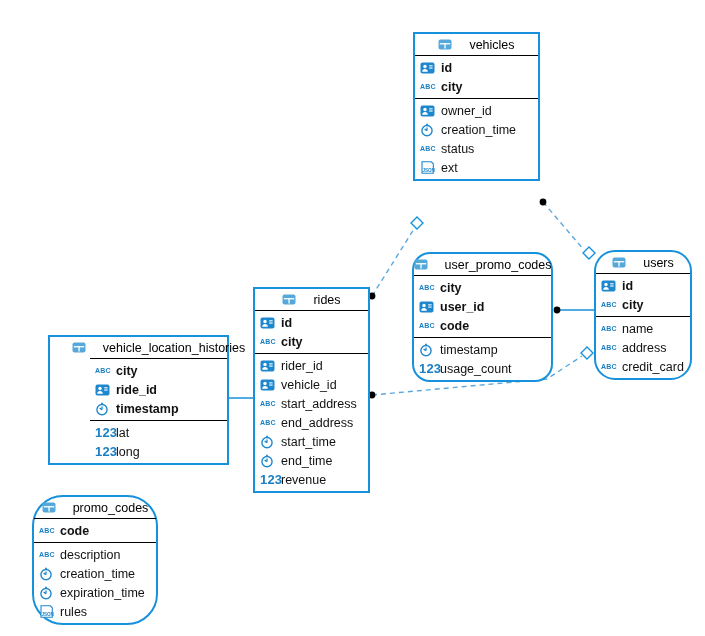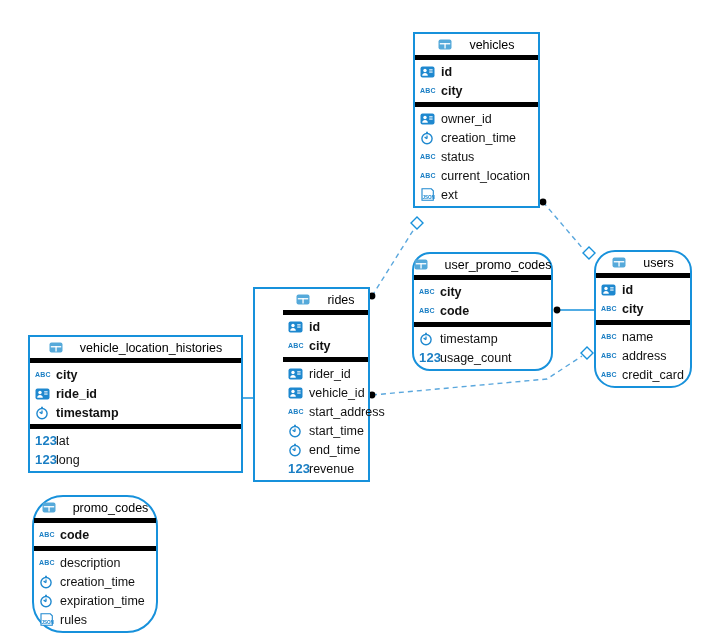--- a/index.html
+++ b/index.html
@@ -10,21 +10,21 @@
   svg.overlay{position:absolute;left:0;top:0;z-index:0;pointer-events:none;}
   .db-table{
     position:absolute;z-index:1;background:#ffffff;
     border:2px solid #1791db;color:#111;box-sizing:border-box;
   }
   .tbl-header{
     display:flex;align-items:center;justify-content:center;gap:17px;
     height:21px;padding:0 4px;white-space:nowrap;
   }
   .tbl-name{font-size:12.5px;color:#000;}
-  .section{border-top:5px solid #000000;padding:2px 0;}
+  .section{border-top:1px solid #000000;padding:2px 0;}
   .row{
     display:flex;align-items:center;gap:4px;height:19px;
     padding:0 6px 0 5px;white-space:nowrap;font-size:12.5px;
   }
   .row.pk .col-name{font-weight:bold;}
   .icon{flex:0 0 17px;width:17px;display:flex;align-items:center;justify-content:flex-start;}
   .icon-abc{color:#1b7fc4;font-weight:bold;font-size:7px;letter-spacing:0.2px;}
   .icon-123{color:#1b7fc4;font-weight:bold;font-size:13px;letter-spacing:0.2px;}
 </style>
 </head>
@@ -112,26 +112,20 @@
           <span class="col-name">creation_time</span>
         </div>
         <div class="row ">
           <span class="icon">
             <span class="icon-abc">ABC</span>
           </span>
           <span class="col-name">status</span>
         </div>
         <div class="row ">
           <span class="icon">
-            <span class="icon-abc">ABC</span>
-          </span>
-          <span class="col-name">current_location</span>
-        </div>
-        <div class="row ">
-          <span class="icon">
             <svg width="15" height="13" viewBox="0 0 15 13">
               <path d="M2 0.8 H11.3 L13.3 2.8 V12.2 H2 Z" fill="#fff" stroke="#1e88cf" stroke-width="1.1"></path>
               <text x="2.4" y="11" font-size="4.6" font-weight="bold" fill="#1e88cf" font-family="Liberation Sans, sans-serif">JSON</text>
             </svg>
           </span>
           <span class="col-name">ext</span>
         </div>
       </div>
     </div>
     <div class="db-table" style="left: 412px; top: 252px; width: 141px; border-radius: 18px;">
@@ -147,20 +141,32 @@
       </div>
       <div class="section">
         <div class="row pk">
           <span class="icon">
             <span class="icon-abc">ABC</span>
           </span>
           <span class="col-name">city</span>
         </div>
         <div class="row pk">
           <span class="icon">
+            <svg width="15" height="12" viewBox="0 0 15 12">
+              <rect x="0.5" y="0.5" width="14" height="11" rx="2" fill="#1e88cf"></rect>
+              <circle cx="5" cy="4.5" r="1.7" fill="#fff"></circle>
+              <path d="M2.2 9.7c0-1.7 1.3-2.7 2.8-2.7s2.8 1 2.8 2.7z" fill="#fff"></path>
+              <rect x="9.2" y="3.3" width="3.4" height="1.1" fill="#fff"></rect>
+              <rect x="9.2" y="5.5" width="3.4" height="1.1" fill="#fff"></rect>
+            </svg>
+          </span>
+          <span class="col-name">user_id</span>
+        </div>
+        <div class="row pk">
+          <span class="icon">
             <span class="icon-abc">ABC</span>
           </span>
           <span class="col-name">code</span>
         </div>
       </div>
       <div class="section">
         <div class="row ">
           <span class="icon">
             <svg width="14" height="14" viewBox="0 0 14 14">
               <circle cx="7" cy="7.6" r="5.1" fill="#fff" stroke="#1e88cf" stroke-width="1.4"></circle>
@@ -224,21 +230,21 @@
           <span class="col-name">address</span>
         </div>
         <div class="row ">
           <span class="icon">
             <span class="icon-abc">ABC</span>
           </span>
           <span class="col-name">credit_card</span>
         </div>
       </div>
     </div>
-    <div class="db-table" style="left: 253px; top: 287px; width: 117px; padding-left: 28px;">
+    <div class="db-table" style="left: 253px; top: 287px; width: 117px;">
       <div class="tbl-header">
         <span class="icon" style="flex:0 0 14px;width:14px">
           <svg width="14" height="11" viewBox="0 0 14 11">
             <rect x="0.5" y="0.5" width="13" height="10" rx="2" fill="#55a9da"></rect>
             <rect x="1.8" y="4.1" width="10.4" height="1.3" fill="#fff"></rect>
             <rect x="6.4" y="4.1" width="1.3" height="5.4" fill="#fff"></rect>
           </svg>
         </span>
         <span class="tbl-name">rides</span>
       </div>
@@ -288,20 +294,26 @@
           <span class="col-name">vehicle_id</span>
         </div>
         <div class="row ">
           <span class="icon">
             <span class="icon-abc">ABC</span>
           </span>
           <span class="col-name">start_address</span>
         </div>
         <div class="row ">
           <span class="icon">
+            <span class="icon-abc">ABC</span>
+          </span>
+          <span class="col-name">end_address</span>
+        </div>
+        <div class="row ">
+          <span class="icon">
             <svg width="14" height="14" viewBox="0 0 14 14">
               <circle cx="7" cy="7.6" r="5.1" fill="#fff" stroke="#1e88cf" stroke-width="1.4"></circle>
               <line x1="7" y1="0.7" x2="7" y2="2.4" stroke="#1e88cf" stroke-width="1.8"></line>
               <line x1="7" y1="7.6" x2="7" y2="4.5" stroke="#1e88cf" stroke-width="1.3"></line>
               <line x1="7" y1="7.6" x2="4.6" y2="6.1" stroke="#1e88cf" stroke-width="1.3"></line>
             </svg>
           </span>
           <span class="col-name">start_time</span>
         </div>
         <div class="row ">
@@ -316,21 +328,21 @@
           <span class="col-name">end_time</span>
         </div>
         <div class="row ">
           <span class="icon">
             <span class="icon-123">123</span>
           </span>
           <span class="col-name">revenue</span>
         </div>
       </div>
     </div>
-    <div class="db-table" style="left: 28px; top: 335px; width: 215px;">
+    <div class="db-table" style="left: 48px; top: 335px; width: 181px; padding-left: 40px;">
       <div class="tbl-header">
         <span class="icon" style="flex:0 0 14px;width:14px">
           <svg width="14" height="11" viewBox="0 0 14 11">
             <rect x="0.5" y="0.5" width="13" height="10" rx="2" fill="#55a9da"></rect>
             <rect x="1.8" y="4.1" width="10.4" height="1.3" fill="#fff"></rect>
             <rect x="6.4" y="4.1" width="1.3" height="5.4" fill="#fff"></rect>
           </svg>
         </span>
         <span class="tbl-name">vehicle_location_histories</span>
       </div>

